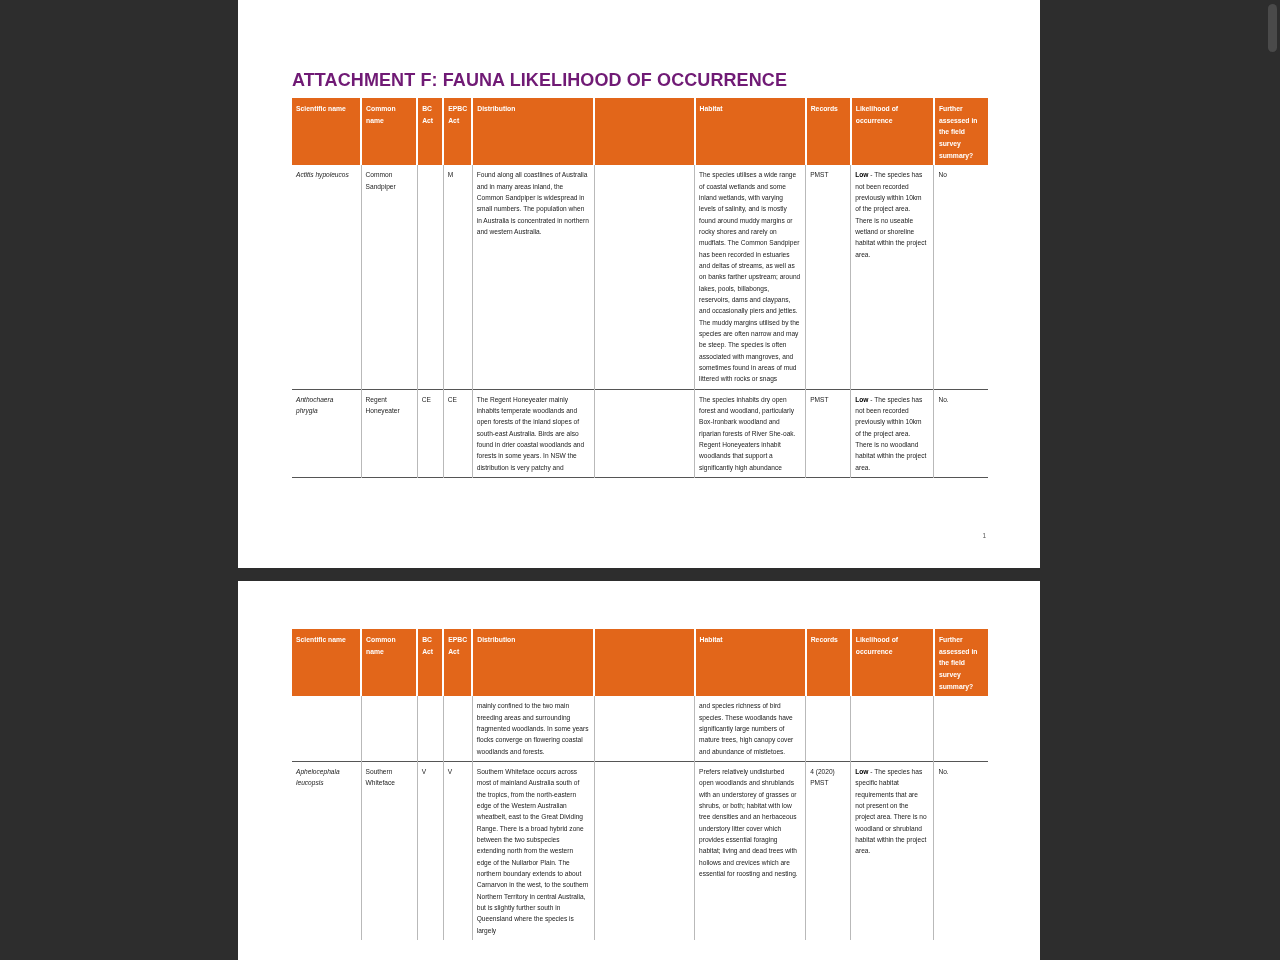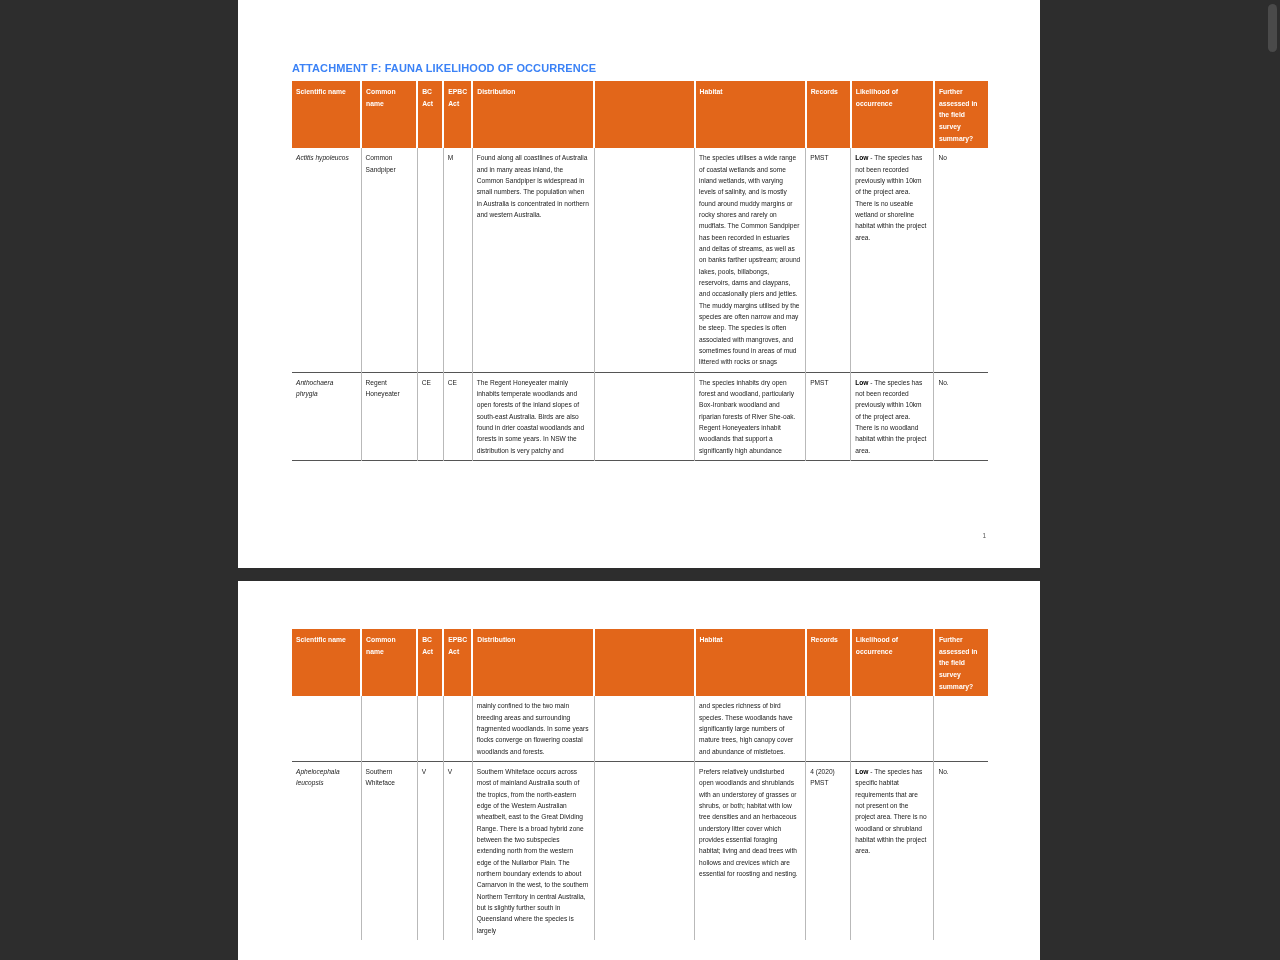--- a/index.html
+++ b/index.html
@@ -26,25 +26,25 @@
   #page-1 { top: 0px; height: 568px; }
   #page-2 { top: 581px; height: 379px; }
 
   .page-inner {
     position: absolute;
     left: 54px;
     width: 696px;
   }
 
   .doc-title {
-    font-size: 11px;
+    font-size: 18px;
     font-weight: bold;
-    color: #3b82f6;
+    color: #701a75;
     letter-spacing: 0.1px;
-    margin: 0 0 7px 0;
+    margin: 8px 0 7px 0;
     white-space: nowrap;
   }
 
   table.loo {
     border-collapse: collapse;
     width: 696px;
     table-layout: fixed;
     font-size: 6.6px;
     line-height: 1.72;
     color: #1b1b1b;

